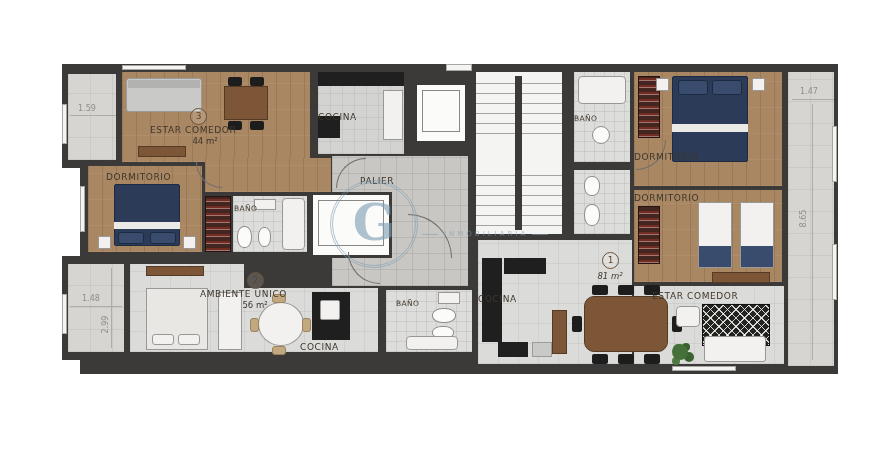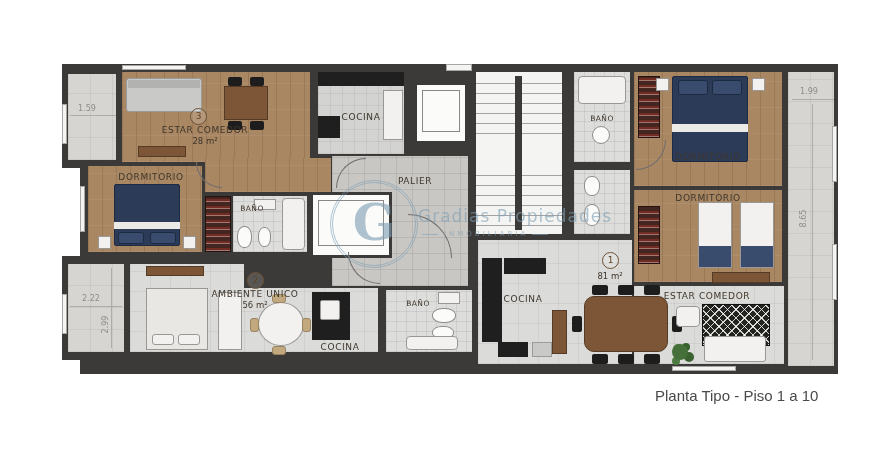--- a/index.html
+++ b/index.html
@@ -45,21 +45,21 @@
   .fix{background:#fbfbfa;border:1px solid #8f8d8b;border-radius:45%;box-sizing:border-box;}
   .rug{background:#23231f;border:1px solid #111;
     background-image:repeating-linear-gradient(45deg,rgba(255,255,255,.8) 0 1px,transparent 1px 6px),
                      repeating-linear-gradient(-45deg,rgba(255,255,255,.8) 0 1px,transparent 1px 6px);}
   .plant{background:#45703a;border-radius:50%;
     box-shadow:9px 5px 0 -3px #3a6230,-4px 9px 0 -4px #4e7a42,6px -5px 0 -4px #37602d,-2px -3px 0 -3px #517e45;}
   .arc{border:1px solid #706e6c;border-top:none;border-right:none;
        border-radius:0 0 0 100%;box-sizing:border-box;}
   .win{background:#f4f4f2;border:1px solid #a8a6a2;box-sizing:border-box;}
   
-  .rlabel{font-size:9px;letter-spacing:.6px;color:#3e362c;text-align:center;
+  .rlabel{font-size:9px;letter-spacing:.6px;color:#3e362c;text-align:left;
           text-transform:uppercase;white-space:nowrap;font-weight:500;}
   .sm{font-size:7.5px;letter-spacing:.4px;}
   .area{font-size:8.5px;color:#3e362c;text-align:center;white-space:nowrap;}
   .ucircle{width:15px;height:15px;border:1px solid #6b5135;border-radius:50%;color:#5d4426;
            font-size:9px;line-height:15px;text-align:center;background:rgba(255,255,255,.15);}
   .dim{font-size:8px;color:#8f8d89;white-space:nowrap;}
   .vdim{transform:rotate(-90deg);transform-origin:center;}
   .dimline{background:#aeaca8;}
   #caption{font-family:"Liberation Sans","DejaVu Sans",sans-serif;font-size:15px;color:#4a4a4a;white-space:nowrap;}
   
@@ -199,53 +199,51 @@
   <div class="a tanchair" style="left:302px;top:318px;width:9px;height:14px;"></div>
   <div class="a blk" style="left:312px;top:292px;width:38px;height:48px;"></div>
   <div class="a white" style="left:320px;top:300px;width:20px;height:20px;border-radius:2px;"></div>
   <div class="a white" style="left:438px;top:292px;width:22px;height:12px;"></div>
   <div class="a fix" style="left:432px;top:308px;width:24px;height:15px;"></div>
   <div class="a fix" style="left:432px;top:326px;width:22px;height:13px;"></div>
   <div class="a white" style="left:406px;top:336px;width:52px;height:14px;border-radius:4px;"></div>
 
   <div class="a ucircle" style="left:190px;top:108px;">3</div>
   <div class="a rlabel" style="left:150px;top:125px;width:110px;">ESTAR COMEDOR</div>
-  <div class="a area" style="left:150px;top:136px;width:110px;">28 m²</div>
+  <div class="a area" style="left:150px;top:136px;width:110px;">44 m²</div>
   <div class="a rlabel" style="left:106px;top:172px;width:90px;">DORMITORIO</div>
   <div class="a rlabel sm" style="left:234px;top:204px;width:36px;">BAÑO</div>
   <div class="a rlabel" style="left:318px;top:112px;width:86px;">COCINA</div>
   <div class="a rlabel" style="left:360px;top:176px;width:110px;">PALIER</div>
   <div class="a rlabel sm" style="left:574px;top:114px;width:56px;">BAÑO</div>
   <div class="a rlabel" style="left:634px;top:152px;width:148px;">DORMITORIO</div>
   <div class="a rlabel" style="left:634px;top:193px;width:148px;">DORMITORIO</div>
   <div class="a ucircle" style="left:602px;top:252px;">1</div>
-  <div class="a area" style="left:584px;top:271px;width:52px;">81 m²</div>
+  <div class="a area" style="left:584px;top:271px;width:52px;font-style:italic;">81 m²</div>
   <div class="a rlabel" style="left:478px;top:294px;width:90px;">COCINA</div>
   <div class="a rlabel" style="left:652px;top:291px;width:110px;">ESTAR COMEDOR</div>
   <div class="a ucircle" style="left:247px;top:272px;">2</div>
   <div class="a rlabel" style="left:200px;top:289px;width:110px;">AMBIENTE UNICO</div>
   <div class="a area" style="left:200px;top:300px;width:110px;">56 m²</div>
   <div class="a rlabel" style="left:300px;top:342px;width:80px;">COCINA</div>
   <div class="a rlabel sm" style="left:396px;top:299px;width:44px;">BAÑO</div>
 
   <div class="a dimline" style="left:70px;top:115px;width:46px;height:1px;"></div>
   <div class="a dim" style="left:78px;top:104px;">1.59</div>
   <div class="a dimline" style="left:70px;top:306px;width:52px;height:1px;"></div>
-  <div class="a dim" style="left:82px;top:294px;">2.22</div>
+  <div class="a dim" style="left:82px;top:294px;">1.48</div>
   <div class="a dimline" style="left:111px;top:268px;width:1px;height:80px;"></div>
   <div class="a dim vdim" style="left:90px;top:320px;width:30px;text-align:center;">2.99</div>
   <div class="a dimline" style="left:792px;top:99px;width:42px;height:1px;"></div>
-  <div class="a dim" style="left:800px;top:87px;">1.99</div>
+  <div class="a dim" style="left:800px;top:87px;">1.47</div>
   <div class="a dimline" style="left:812px;top:104px;width:1px;height:256px;"></div>
   <div class="a dim vdim" style="left:788px;top:214px;width:30px;text-align:center;">8.65</div>
 
   <div class="a" id="wm" style="left:330px;top:178px;width:260px;height:90px;">
     <div class="a ring" style="left:0;top:2px;">
       <span>G</span>
     </div>
-    <div class="a nm" style="left:88px;top:28px;">Gradias Propiedades</div>
     <div class="a ln" style="left:92px;top:56px;"></div>
     <div class="a tg" style="left:114px;top:52px;">INMOBILIARIA</div>
     <div class="a ln" style="left:202px;top:56px;"></div>
   </div>
 
-  <div class="a" id="caption" style="left:655px;top:387px;">Planta Tipo - Piso 1 a 10</div>
 </div>
 
 </body></html>

